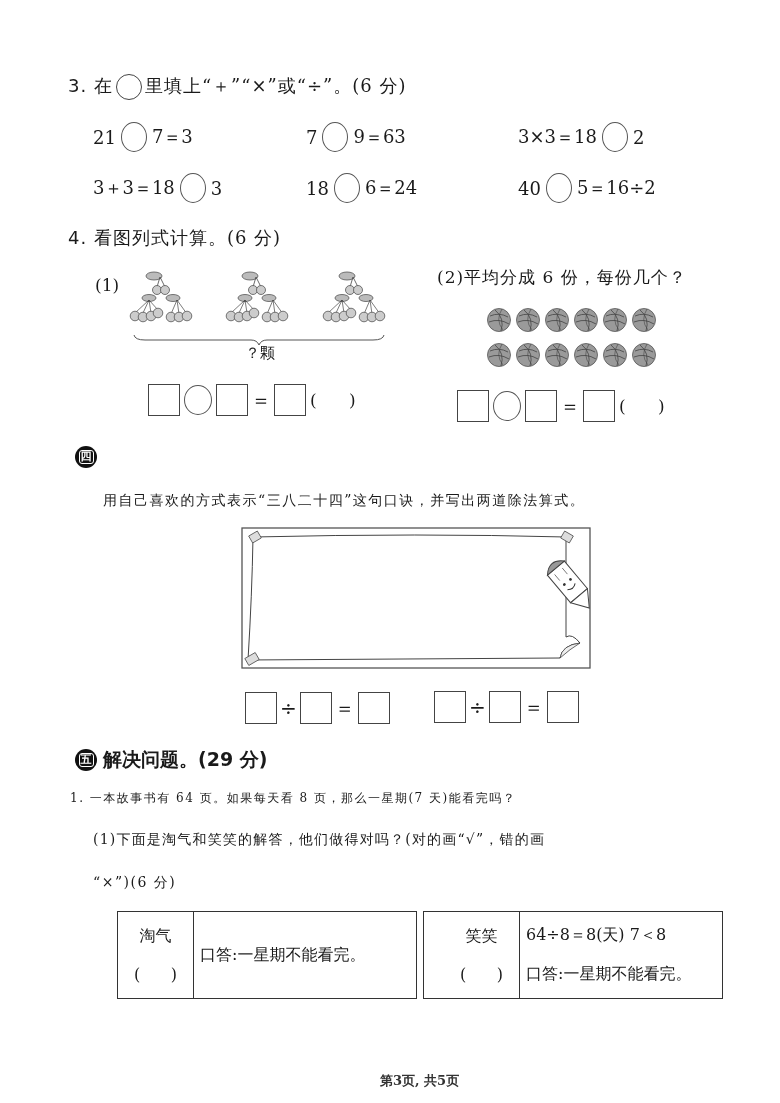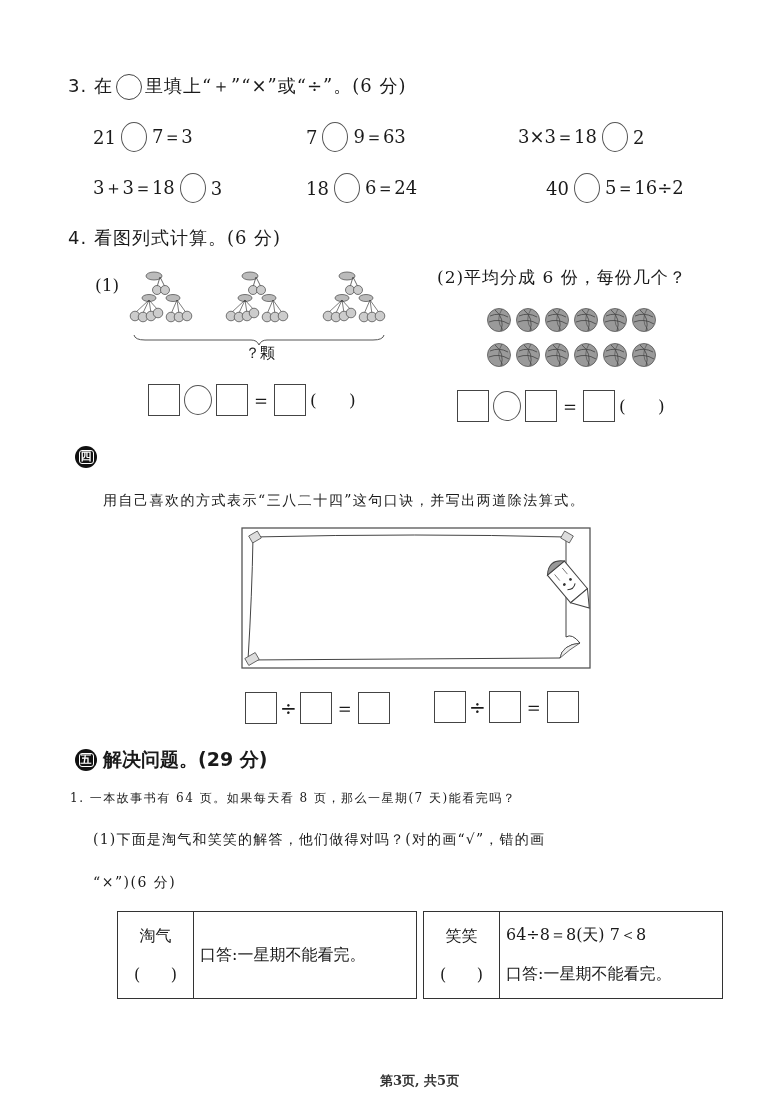--- a/index.html
+++ b/index.html
@@ -51,21 +51,21 @@
 <div class="abs eq" style="left:93px; top:173px;">
   <span>3＋3＝18</span>
     <span class="c"></span>
     <span>3</span>
 </div>
 <div class="abs eq" style="left:306px; top:173px;">
   <span>18</span>
     <span class="c"></span>
     <span>6＝24</span>
 </div>
-<div class="abs eq" style="left:518px; top:173px;margin-left:28px;">
+<div class="abs eq" style="left:518px; top:173px;">
   <span>40</span>
     <span class="c"></span>
     <span>5＝16÷2</span>
 </div>
 
 <div class="abs q-title" style="left:68px; top:226px;">
   <span class="num">4.</span>
   <span>看图列式计算。(6 分)</span>
 </div>
 
@@ -206,21 +206,21 @@
 
 <div class="abs ans-table" style="left:117px; top:911px; width:300px;">
   <div class="left">
     <span>淘气</span>
     <span style="white-space:pre;">(      )</span>
   </div>
   <div class="right">
     <span>口答:一星期不能看完。</span>
   </div>
 </div>
-<div class="abs ans-table" style="left:423px; top:911px; width:300px;">
+<div class="abs ans-table" style="left:423px; top:911px; width:300px;padding-left:20px;">
   <div class="left">
     <span>笑笑</span>
     <span style="white-space:pre;">(      )</span>
   </div>
   <div class="right">
     <span>64÷8＝8(天)   7＜8</span>
     <span>口答:一星期不能看完。</span>
   </div>
 </div>
 

